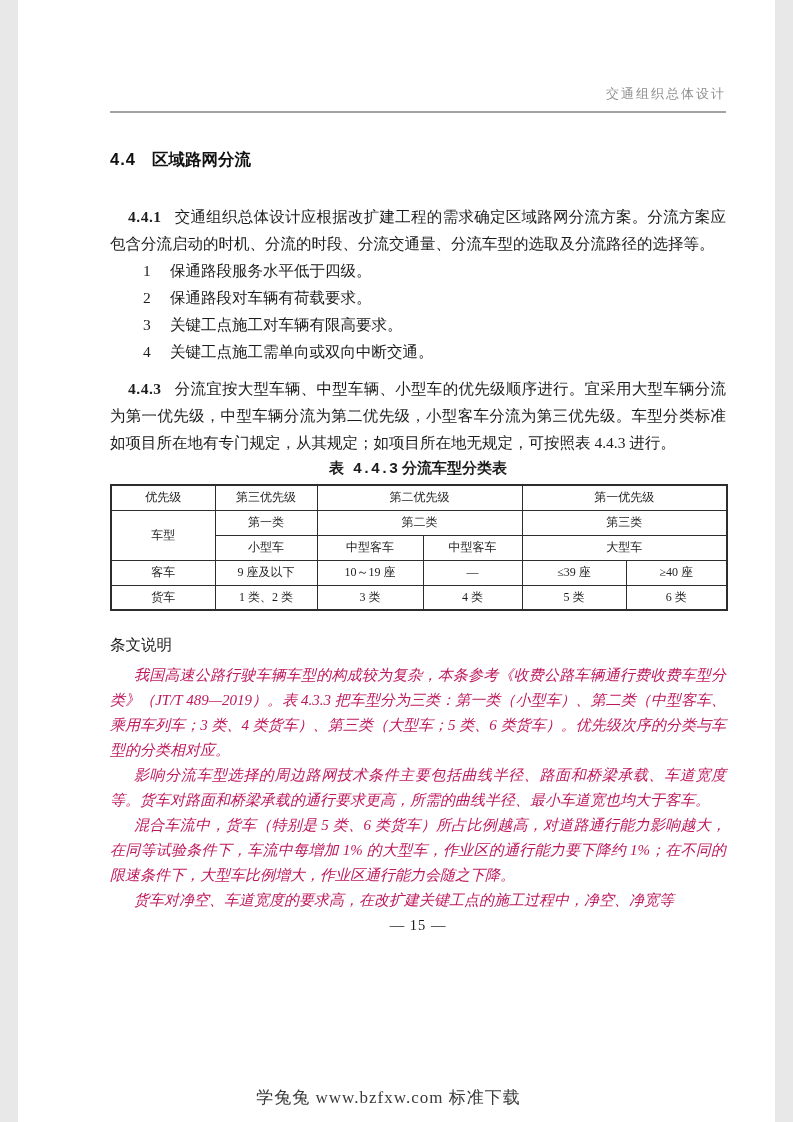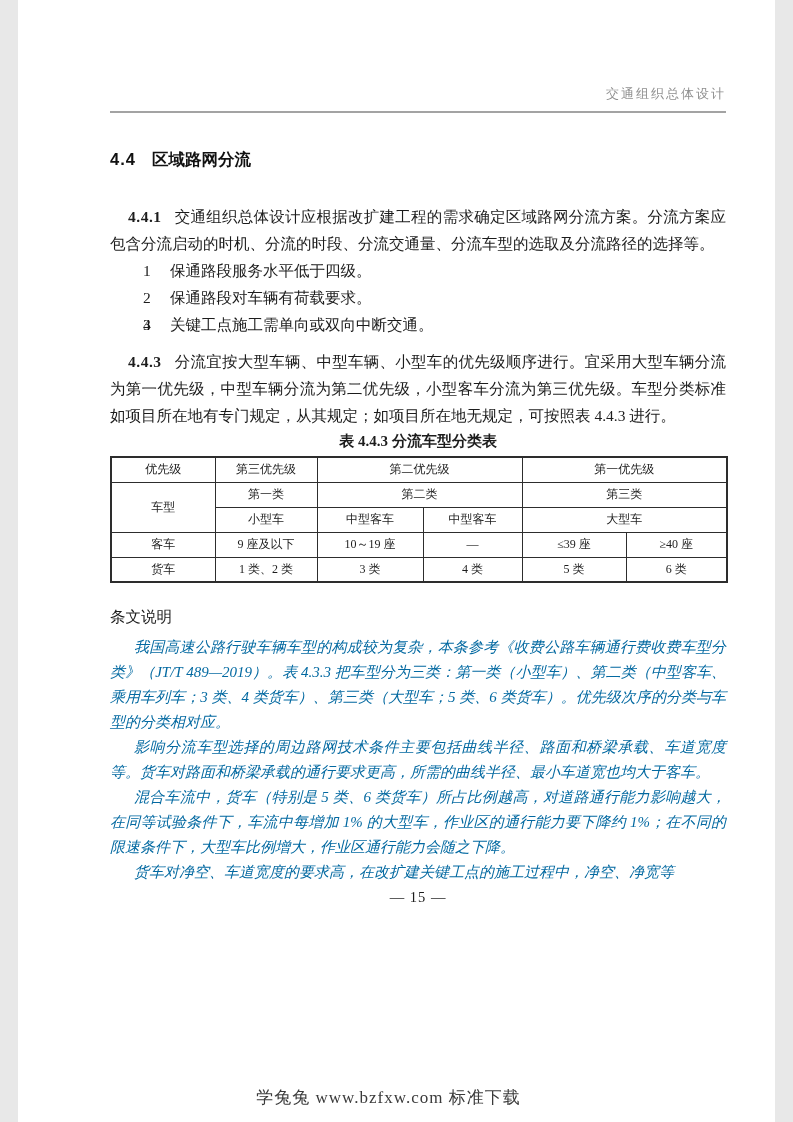--- a/index.html
+++ b/index.html
@@ -68,21 +68,21 @@
     top: 0;
   }
 
   .table-title {
     margin-top: 2px;
     text-align: center;
     font-weight: bold;
     font-size: 15px;
     line-height: 21px;
   }
-  .table-title .tnum { margin-right: 4px; }
+  .table-title .tnum { margin-right: 4px; font-family: Liberation Mono, monospace; }
 
   table.cls {
     margin-top: 4px;
     width: 616px;
     border-collapse: collapse;
     table-layout: fixed;
     font-size: 12px;
     border: 2px solid #2d2d2d;
   }
   table.cls td {
@@ -99,21 +99,21 @@
     font-weight: normal;
     font-size: 15.5px;
     line-height: 20px;
   }
   .commentary p {
     font-style: italic;
     font-size: 15px;
     line-height: 25px;
     text-align: justify;
     text-indent: 24px;
-    color: #0369a1;
+    color: #be185d;
   }
   .commentary p.first { margin-top: 8px; }
 
   .page-number {
     text-align: center;
     font-size: 14.5px;
     line-height: 20px;
     margin-top: 2px;
     letter-spacing: 1px;
   }
@@ -140,21 +140,21 @@
     <div class="section-heading">
       <span class="sec-num">4.4</span><span>区域路网分流</span>
     </div>
 
     <p class="clause clause-1"><span class="cnum">4.4.1</span><span>交通组织总体设计应根据改扩建工程的需求确定区域路网分流方案。分流方案应包含分流启动的时机、分流的时段、分流交通量、分流车型的选取及分流路径的选择等。</span></p>
 
 
     <ul class="num-list">
       <li><span class="item-num">1</span><span>保通路段服务水平低于四级。</span></li>
       <li><span class="item-num">2</span><span>保通路段对车辆有荷载要求。</span></li>
-      <li><span class="item-num">3</span></li>
+      <li><span class="item-num">3</span><span>关键工点施工对车辆有限高要求。</span></li>
       <li><span class="item-num">4</span><span>关键工点施工需单向或双向中断交通。</span></li>
     </ul>
 
     <p class="clause clause-3"><span class="cnum">4.4.3</span><span>分流宜按大型车辆、中型车辆、小型车的优先级顺序进行。宜采用大型车辆分流为第一优先级，中型车辆分流为第二优先级，小型客车分流为第三优先级。车型分类标准如项目所在地有专门规定，从其规定；如项目所在地无规定，可按照表 4.4.3 进行。</span></p>
 
     <div class="table-title">
       <span class="tnum">表 4.4.3</span><span>分流车型分类表</span>
     </div>
 
     <table class="cls">

